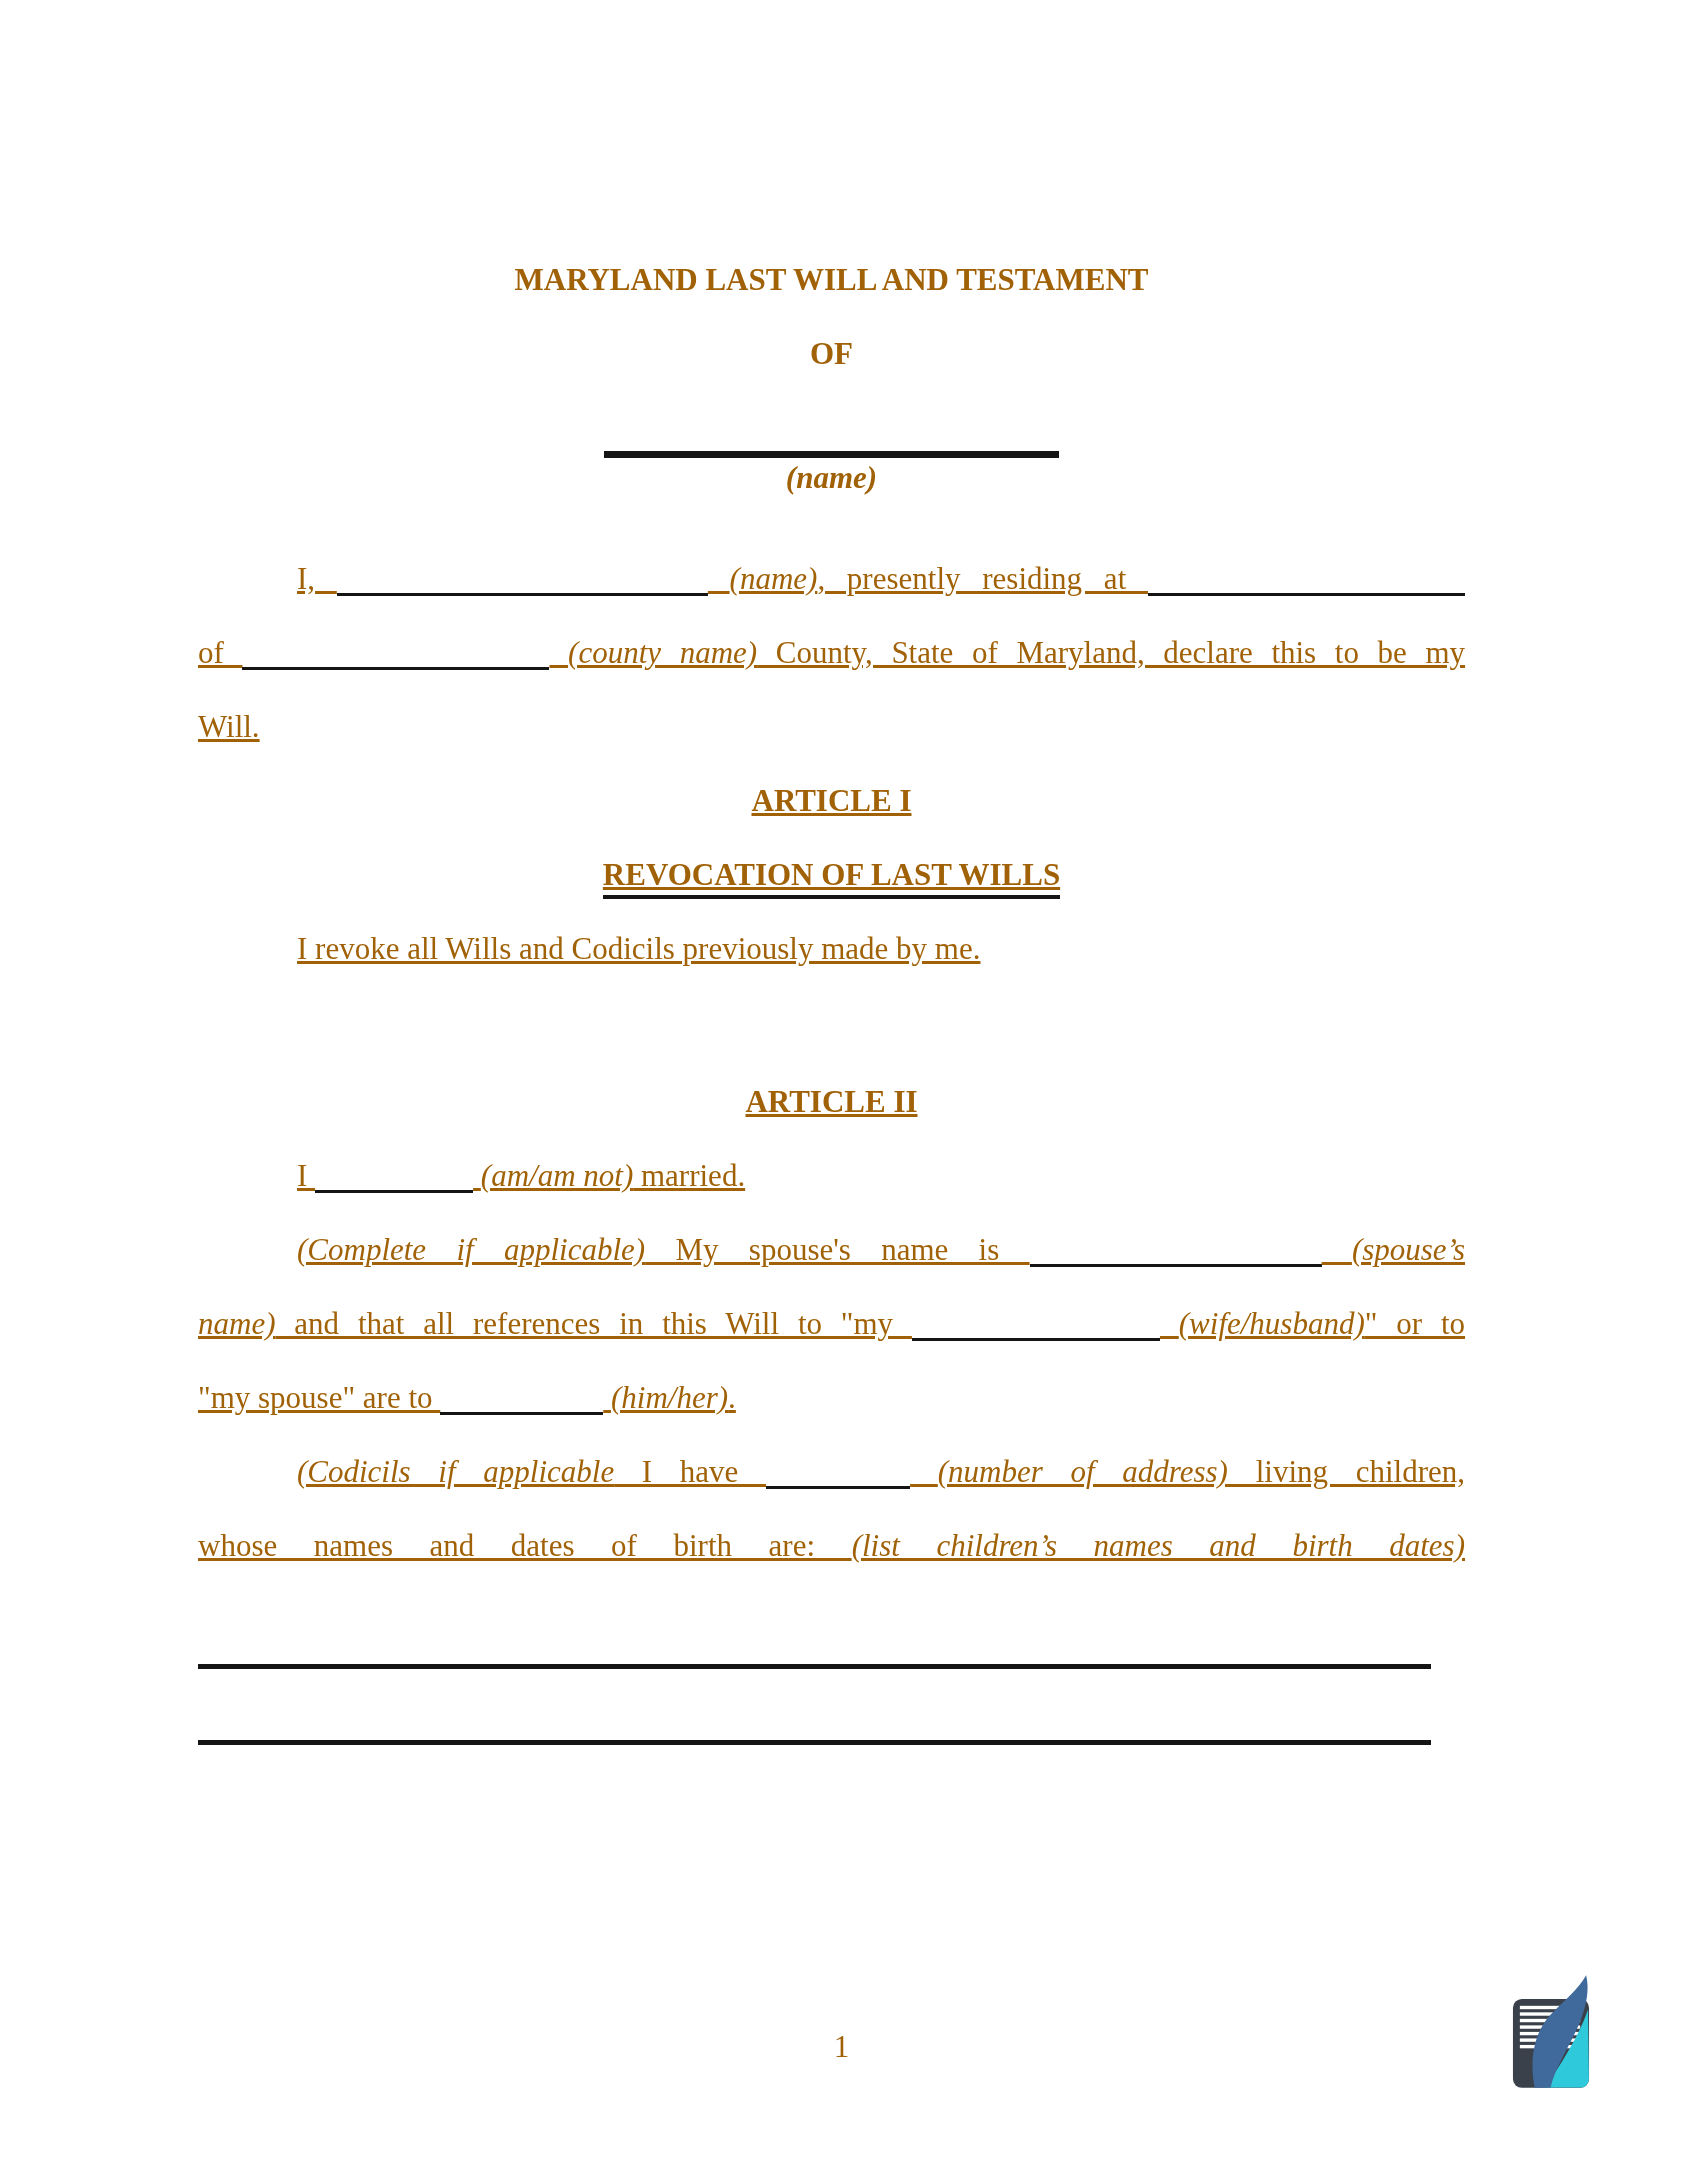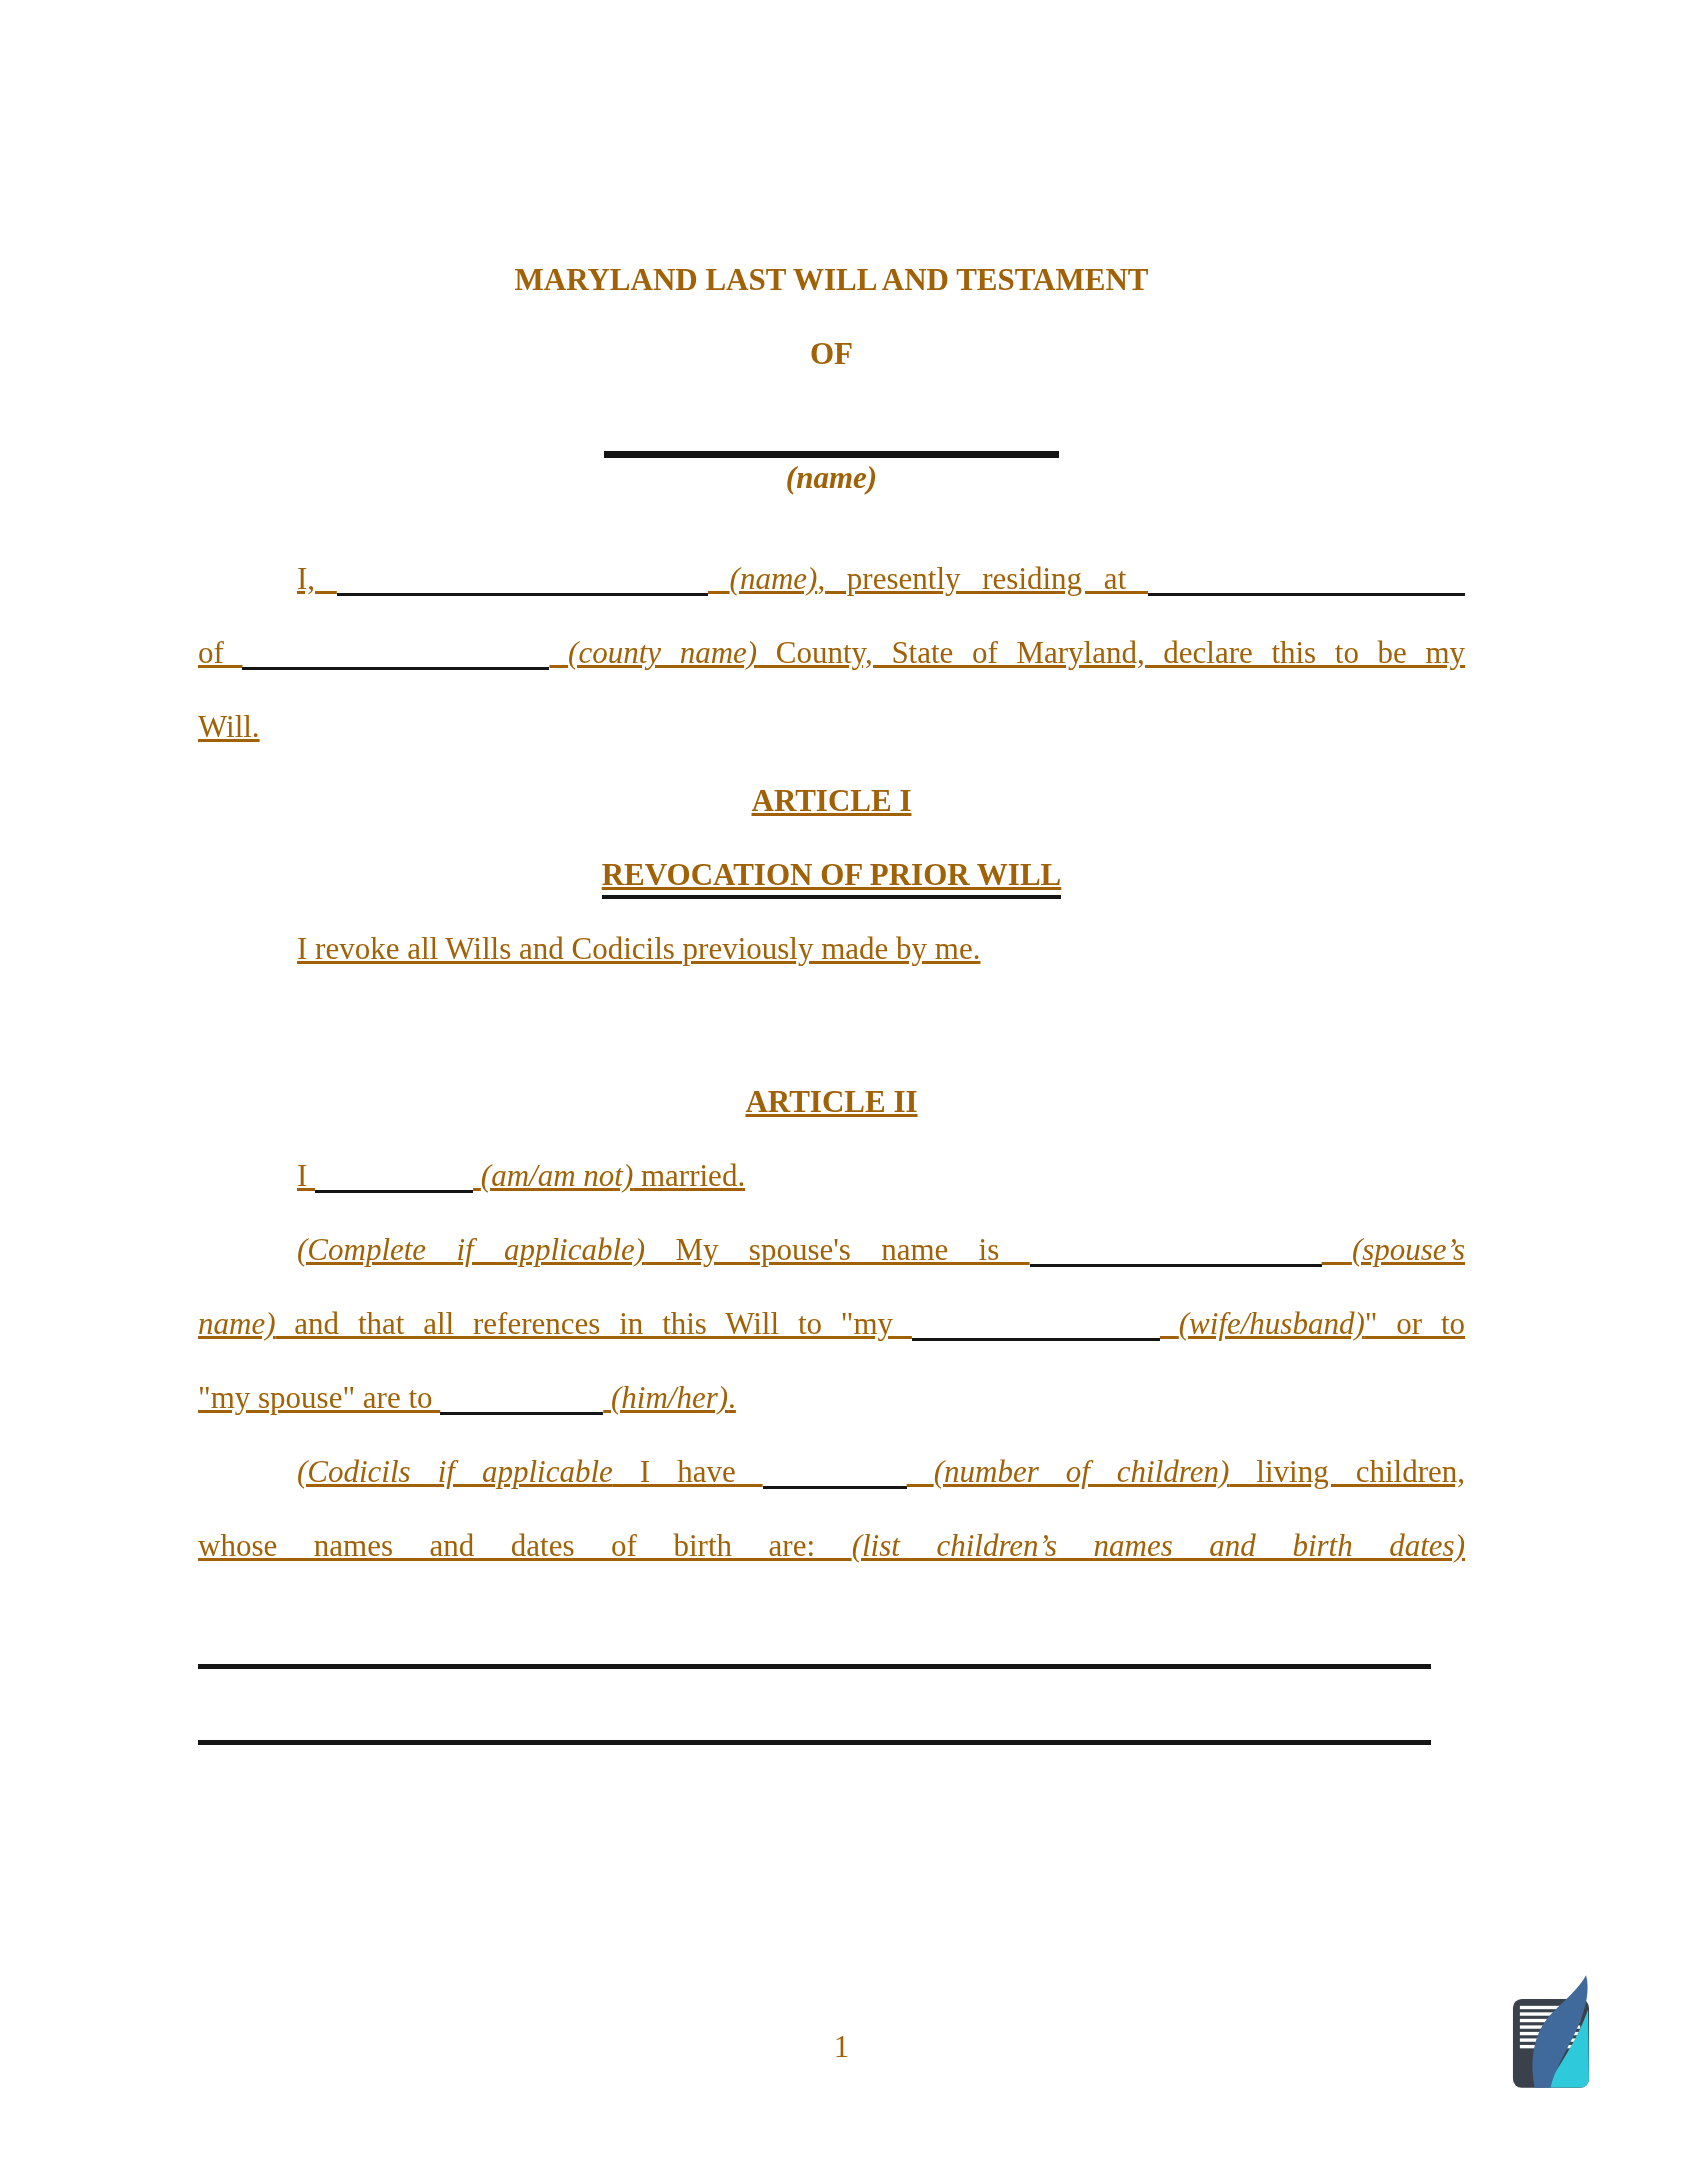--- a/index.html
+++ b/index.html
@@ -73,29 +73,29 @@
 
   <div class="name-rule"></div>
 
   <div class="name-caption">(name)</div>
 
   <div id="body-lines">
       <div class="line justify indent"><span>I, </span><span class="blank" style="width: 371px;"></span><span> </span><em>(name)</em><span>, presently residing at </span><span class="blank" style="width: 317px;"></span></div>
       <div class="line justify"><span>of </span><span class="blank" style="width: 307px;"></span><span> </span><em>(county name)</em><span> County, State of Maryland, declare this to be my</span></div>
       <div class="line"><span>Will.</span></div>
       <div class="line center bold"><span>ARTICLE I</span></div>
-      <div class="line center"><span class="bu">REVOCATION OF PRIOR WILL</span></div>
+      <div class="line center"><span class="bu">REVOCATION OF LAST WILLS</span></div>
       <div class="line indent"><span>I revoke all Wills and Codicils previously made by me.</span></div>
       <div class="spacer" style="height: 79px;"></div>
       <div class="line center bold"><span>ARTICLE II</span></div>
       <div class="line indent"><span>I </span><span class="blank" style="width: 158px;"></span><span> </span><em>(am/am not)</em><span> married.</span></div>
       <div class="line justify indent"><em>(Complete if applicable)</em><span> My spouse's name is </span><span class="blank" style="width: 292px;"></span><span> </span><em>(spouse’s</em></div>
       <div class="line justify"><em>name)</em><span> and that all references in this Will to "my </span><span class="blank" style="width: 248px;"></span><span> </span><em>(wife/husband)</em><span>" or to</span></div>
       <div class="line"><span>"my spouse" are to </span><span class="blank" style="width: 163px;"></span><span> </span><em>(him/her)</em><span>.</span></div>
-      <div class="line justify indent"><em>(Codicils if applicable</em><span> I have </span><span class="blank" style="width: 144px;"></span><span> </span><em>(number of children)</em><span> living children,</span></div>
+      <div class="line justify indent"><em>(Codicils if applicable</em><span> I have </span><span class="blank" style="width: 144px;"></span><span> </span><em>(number of address)</em><span> living children,</span></div>
       <div class="line justify"><span>whose names and dates of birth are: </span><em>(list children’s names and birth dates)</em></div>
       <div class="fill-rule" style="margin-top: 81px;"></div>
       <div class="fill-rule" style="margin-top: 71px;"></div>
     </div>
 
   <div class="page-number">1</div>
 
   <svg class="logo" viewBox="0 0 84 118" aria-hidden="true">
     <defs>
       <clipPath id="docclip">

